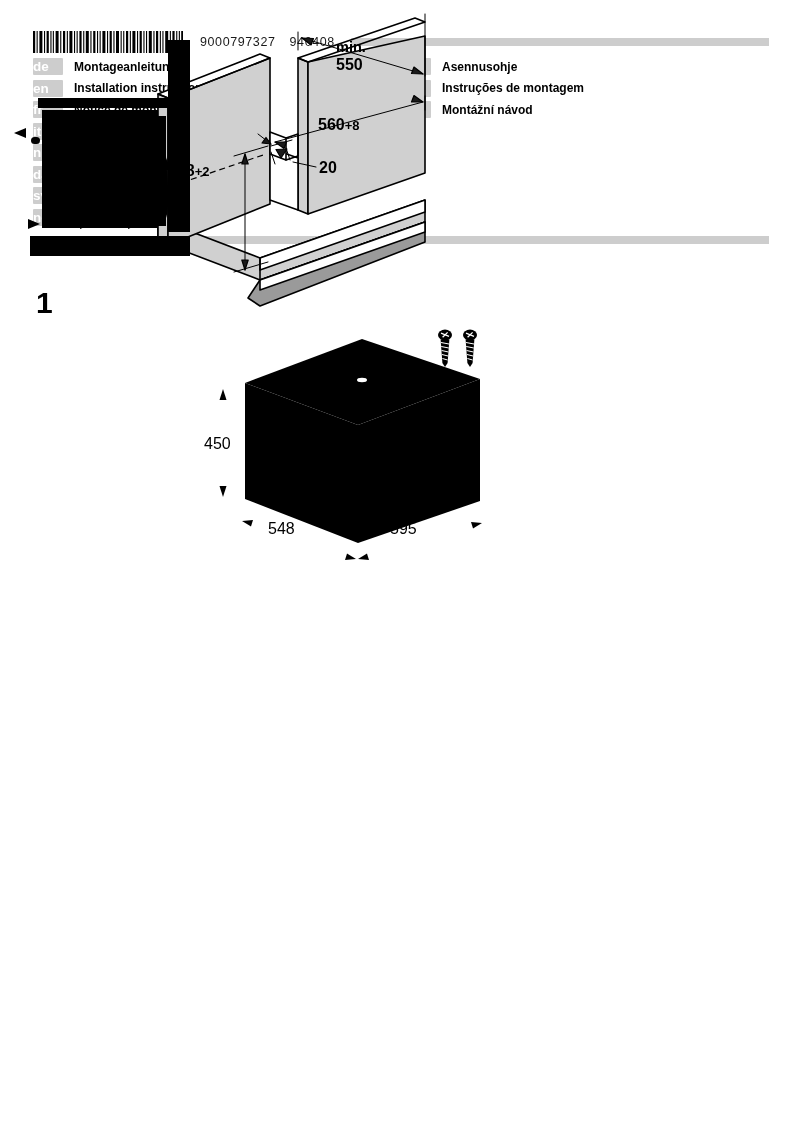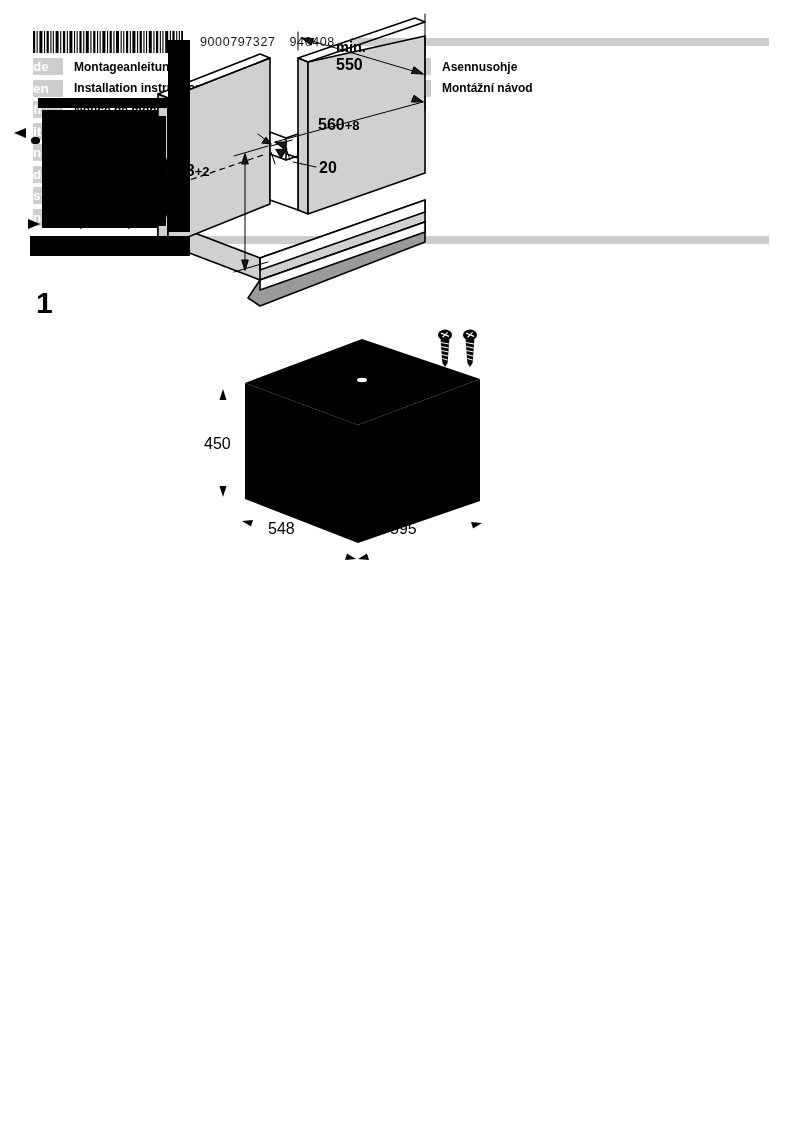--- a/index.html
+++ b/index.html
@@ -233,20 +233,24 @@
       <span class="lang-name">Monteringsveiledning</span>
     </div>
   </div>
 
   <div class="lang-col">
     <div class="lang-row">
       <span class="lang-code">fi</span>
       <span class="lang-name">Asennusohje</span>
     </div>
     <div class="lang-row">
+      <span class="lang-code">pt</span>
+      <span class="lang-name">Instruções de montagem</span>
+    </div>
+    <div class="lang-row">
       <span class="lang-code">cs</span>
       <span class="lang-name">Montážní návod</span>
     </div>
   </div>
 
 </div>
 
 <div id="lang-divider"></div>
 
 <div id="step-number">1</div>

